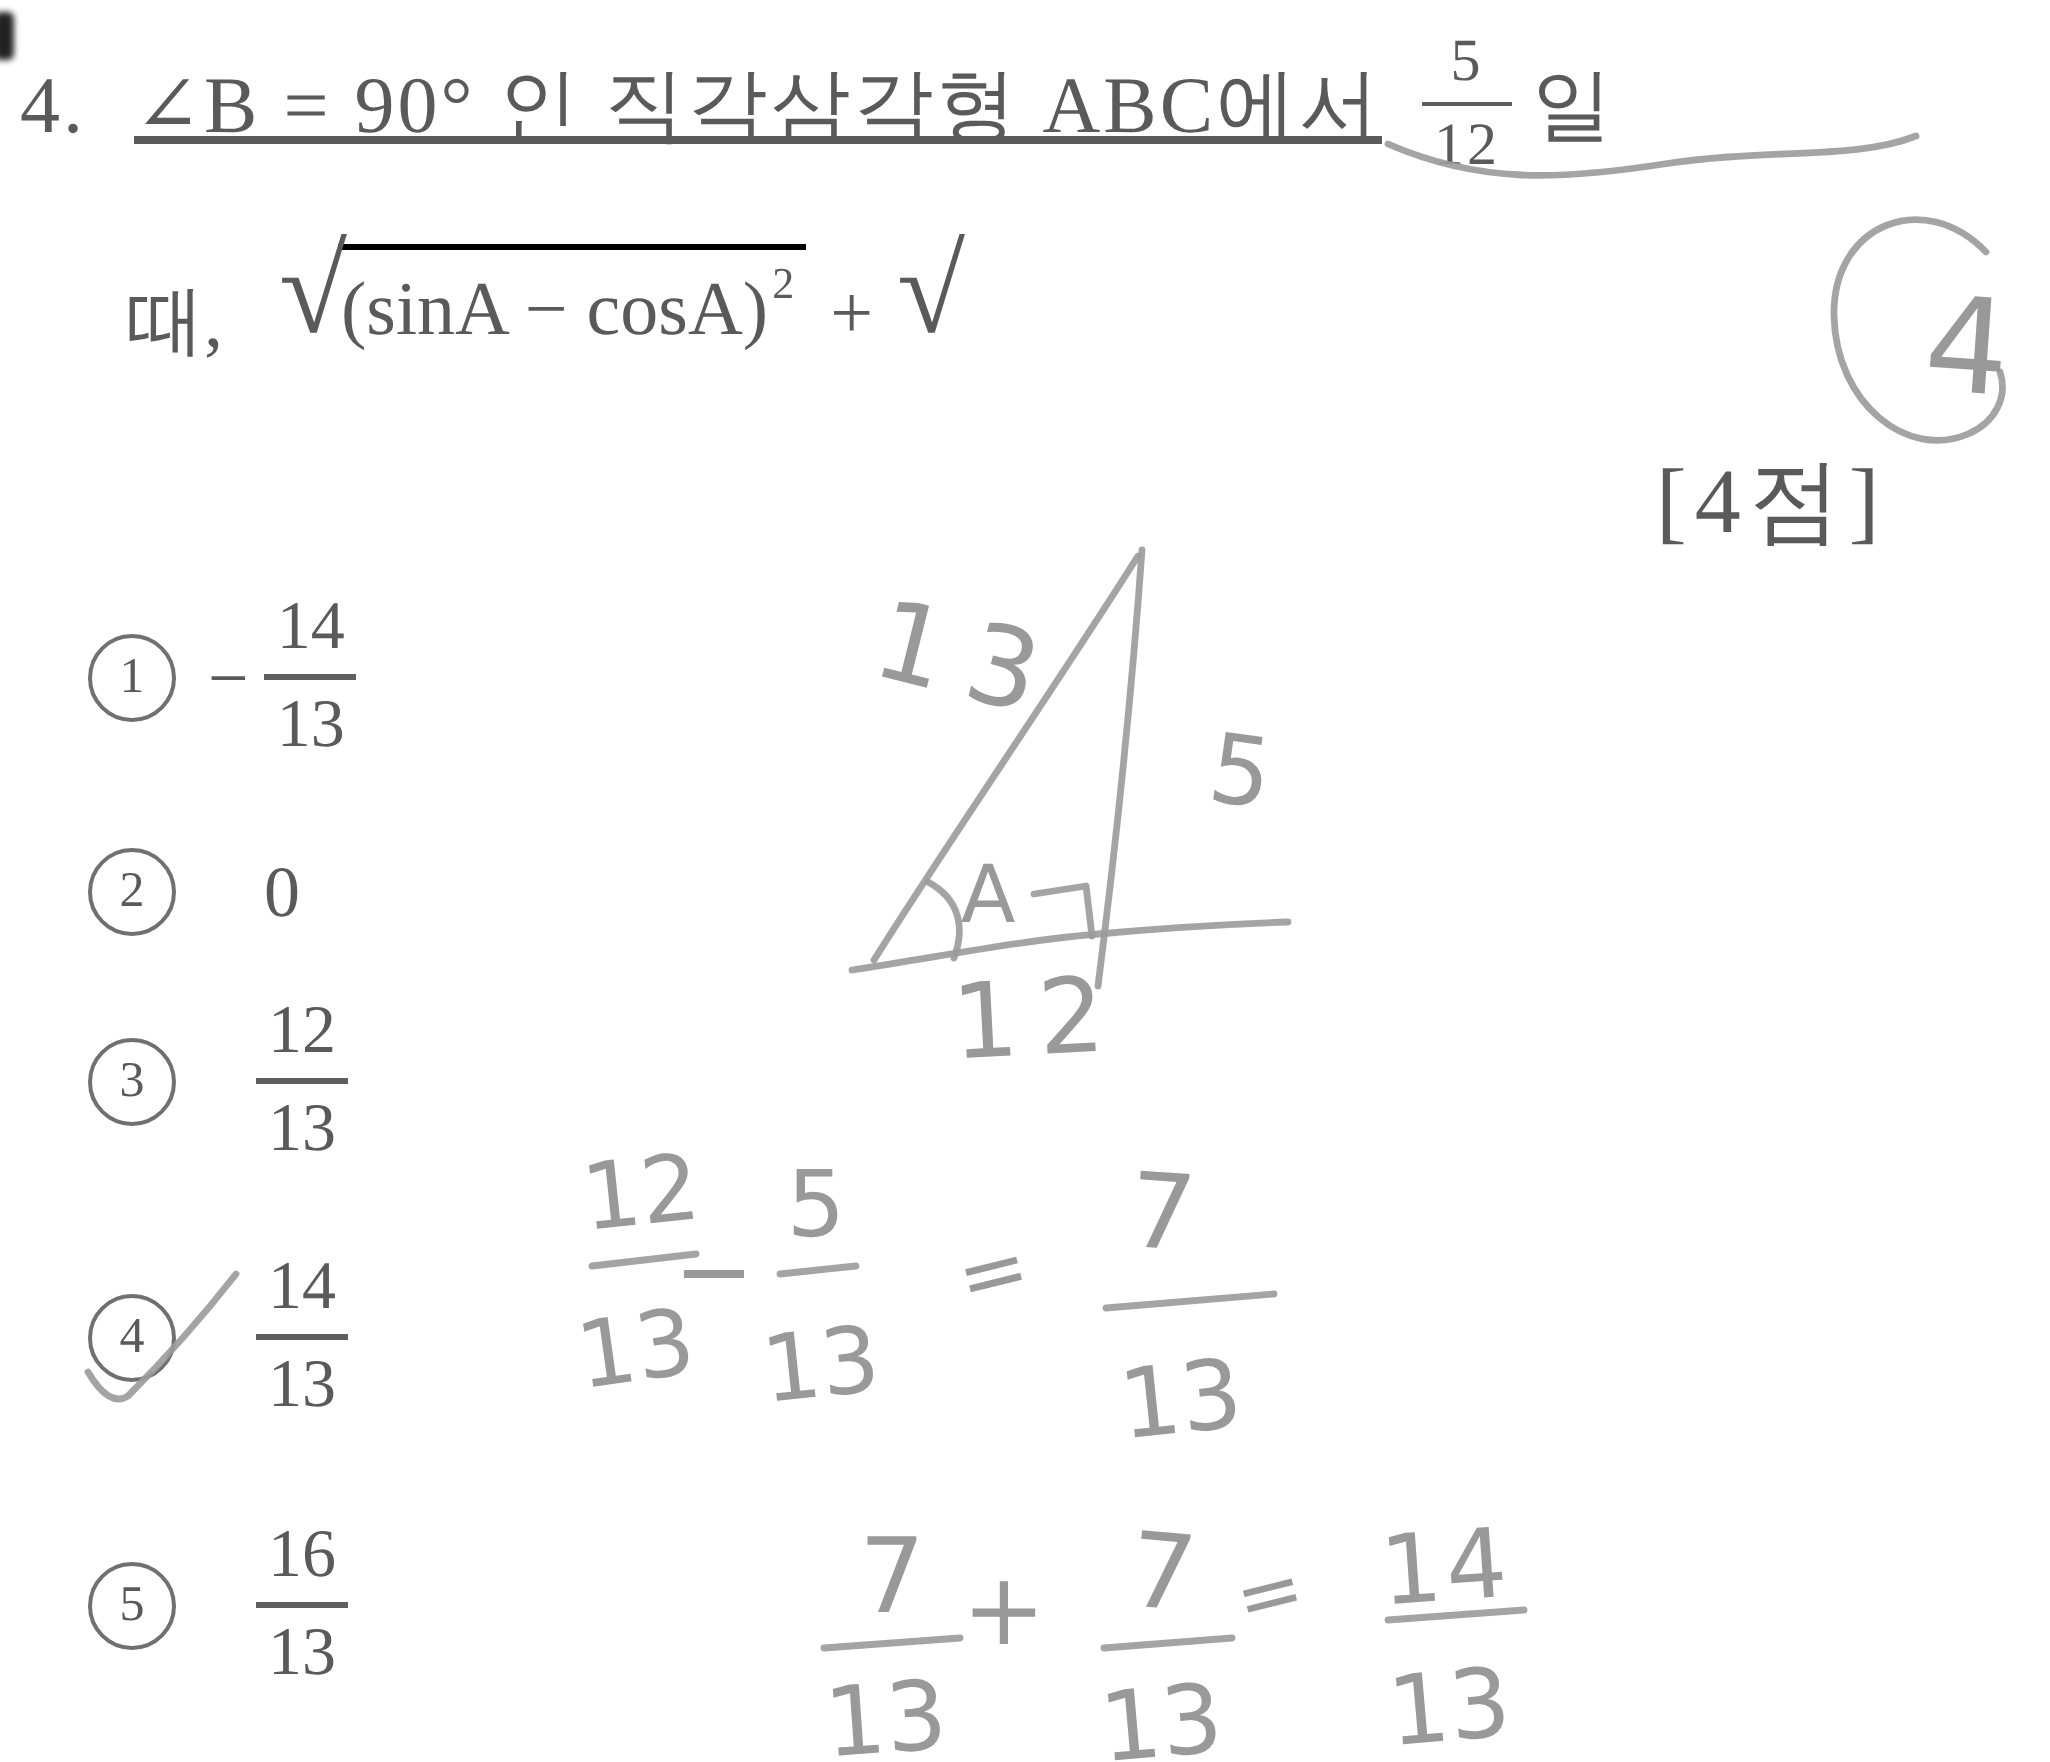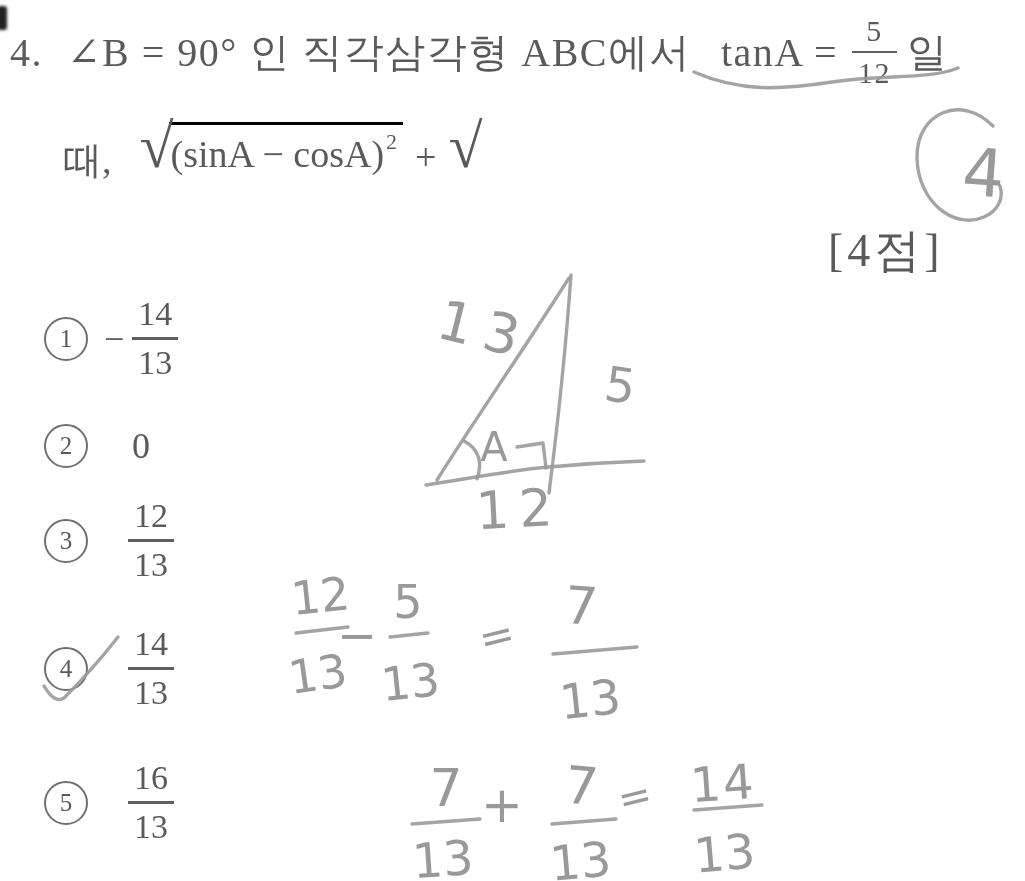--- a/index.html
+++ b/index.html
@@ -13,21 +13,21 @@
     background:#222; filter:blur(1.5px); border-radius:3px;
   }
 
   
   .line1 {
     position:absolute; top:16px; left:10px;
     display:flex; align-items:center; white-space:nowrap;
     font-size:40px; letter-spacing:1.5px;
   }
   .line1 .qnum   { margin-right:24px; }
-  .line1 .stem1  { margin-right:30px; }
+  .line1 .stem1  { margin-right:20px;text-decoration:underline; }
   .line1 .tanlhs { margin-right:14px; }
   .line1 .after  { margin-left:10px; }
 
   .frac { display:inline-flex; flex-direction:column; align-items:center; line-height:1; }
   .frac .num { padding:0 8px 5px; }
   .frac .den { border-top:2.5px solid #5f5f5f; padding:5px 6px 0; }
   .tanfrac { font-size:30px; }
 
   .line2 {
     position:absolute; top:122px; left:64px;
@@ -84,21 +84,20 @@
 </head>
 <body>
 
 <div class="page">
 
   <div class="smudge"></div>
 
   <div class="line1">
     <span class="qnum">4.</span>
     <span class="stem1">∠B = 90° 인 직각삼각형 ABC에서</span>
-    <span class="tanlhs">tanA =</span>
     <span class="frac tanfrac">
       <span class="num">5</span>
       <span class="den">12</span>
     </span>
     <span class="after">일</span>
   </div>
 
   <div class="line2">
     <span class="plain prefix">때,</span>
     <span class="sqrt">

